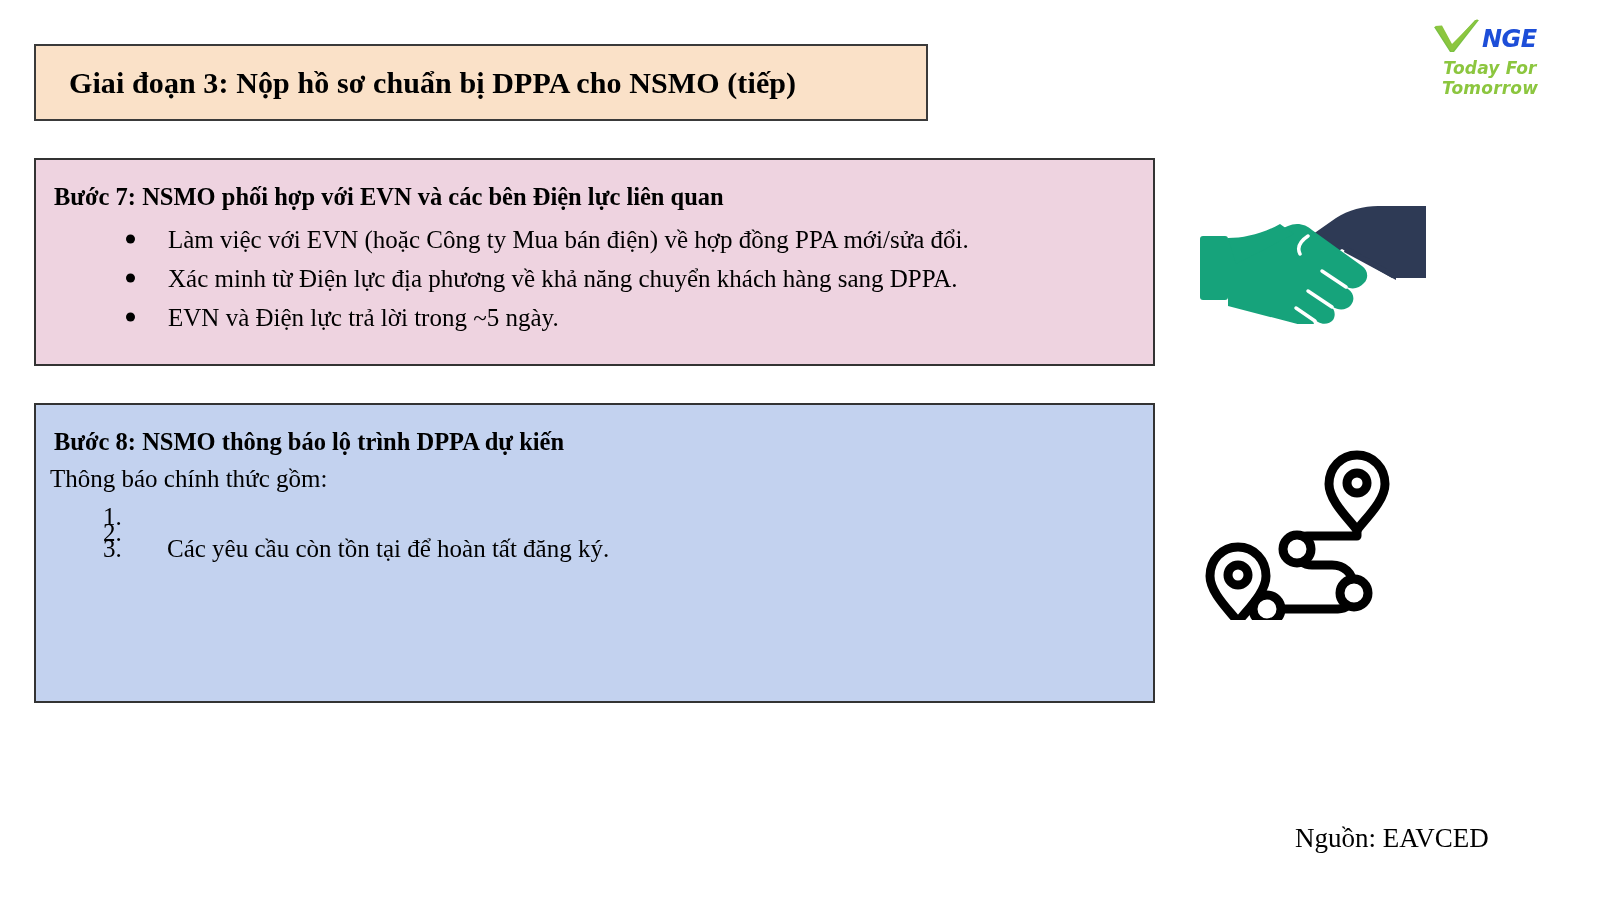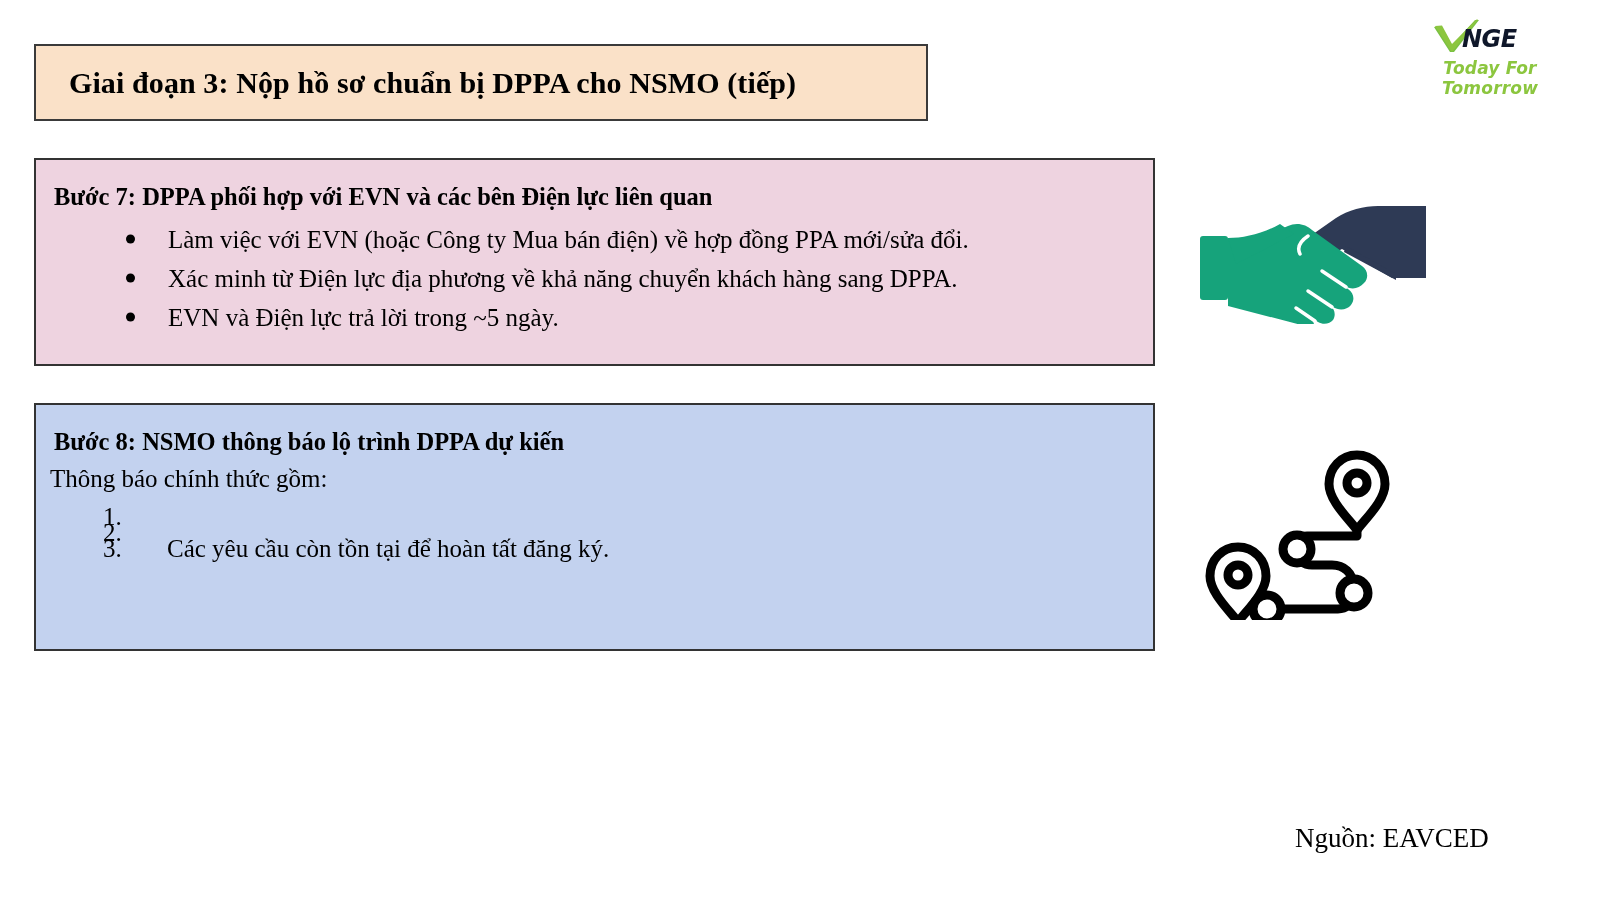--- a/index.html
+++ b/index.html
@@ -30,28 +30,28 @@
     height: 40px;
     width: 160px;
   }
   #logo .logo-v {
     position: absolute;
     left: 20px;
     top: 0px;
   }
   #logo .logo-nge {
     position: absolute;
-    left: 52px;
+    left: 72px;
     top: 9px;
     font-family: "DejaVu Sans", sans-serif;
     font-style: italic;
     font-weight: bold;
     font-size: 24px;
     letter-spacing: -0.5px;
-    color: #0f172a;
+    color: #1d4ed8;
     line-height: 1;
   }
   #logo .logo-tagline {
     position: absolute;
     left: 0;
     top: 40px;
     width: 160px;
     font-family: "DejaVu Sans", sans-serif;
     font-style: italic;
     font-weight: bold;
@@ -92,21 +92,21 @@
     left: 34px;
     top: 158px;
     width: 1121px;
     height: 208px;
     background: #eed3e0;
   }
   #box-step8 {
     left: 34px;
     top: 403px;
     width: 1121px;
-    height: 248px;
+    height: 300px;
     background: #c3d2ef;
   }
 
   .box-heading {
     font-size: 24.5px;
     font-weight: bold;
     padding: 24px 0 0 18px;
     line-height: 1.1;
   }
   .box-intro {
@@ -196,21 +196,21 @@
     <span class="logo-nge">NGE</span>
   </div>
   <div class="logo-tagline">Today For Tomorrow</div>
 </div>
 
 <div id="title-banner">
   <div class="title-text">Giai đoạn 3: Nộp hồ sơ chuẩn bị DPPA cho NSMO (tiếp)</div>
 </div>
 
 <div id="box-step7" class="content-box">
-  <div class="box-heading">Bước 7: DPPA phối hợp với EVN và các bên Điện lực liên quan</div>
+  <div class="box-heading">Bước 7: NSMO phối hợp với EVN và các bên Điện lực liên quan</div>
   <ul class="bullets">
     <li>
       <span class="bullet-dot"></span>
       <span>Làm việc với EVN (hoặc Công ty Mua bán điện) về hợp đồng PPA mới/sửa đổi.</span>
     </li>
     <li>
       <span class="bullet-dot"></span>
       <span>Xác minh từ Điện lực địa phương về khả năng chuyển khách hàng sang DPPA.</span>
     </li>
     <li>

